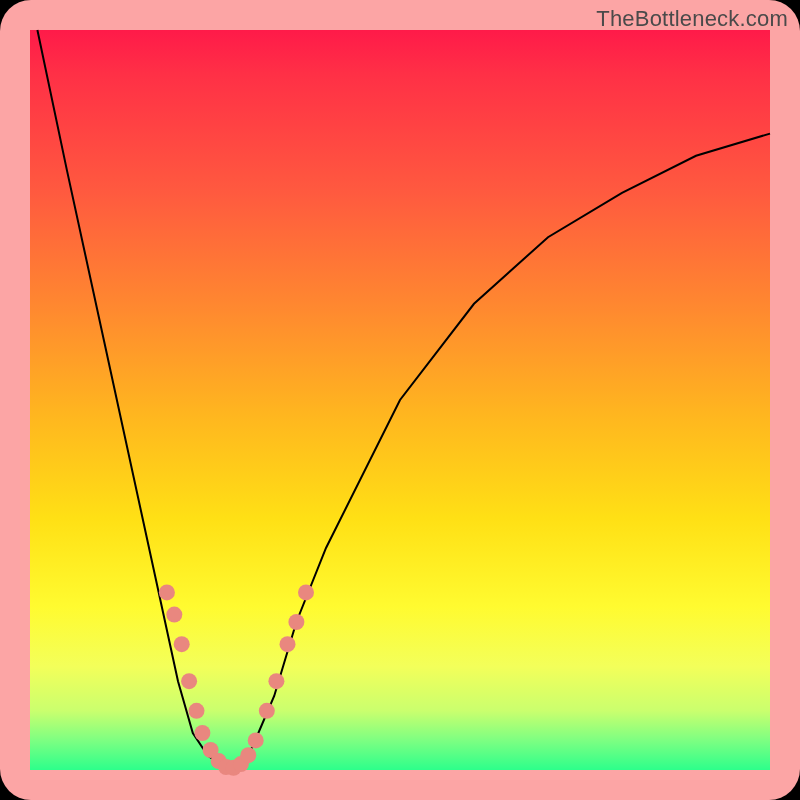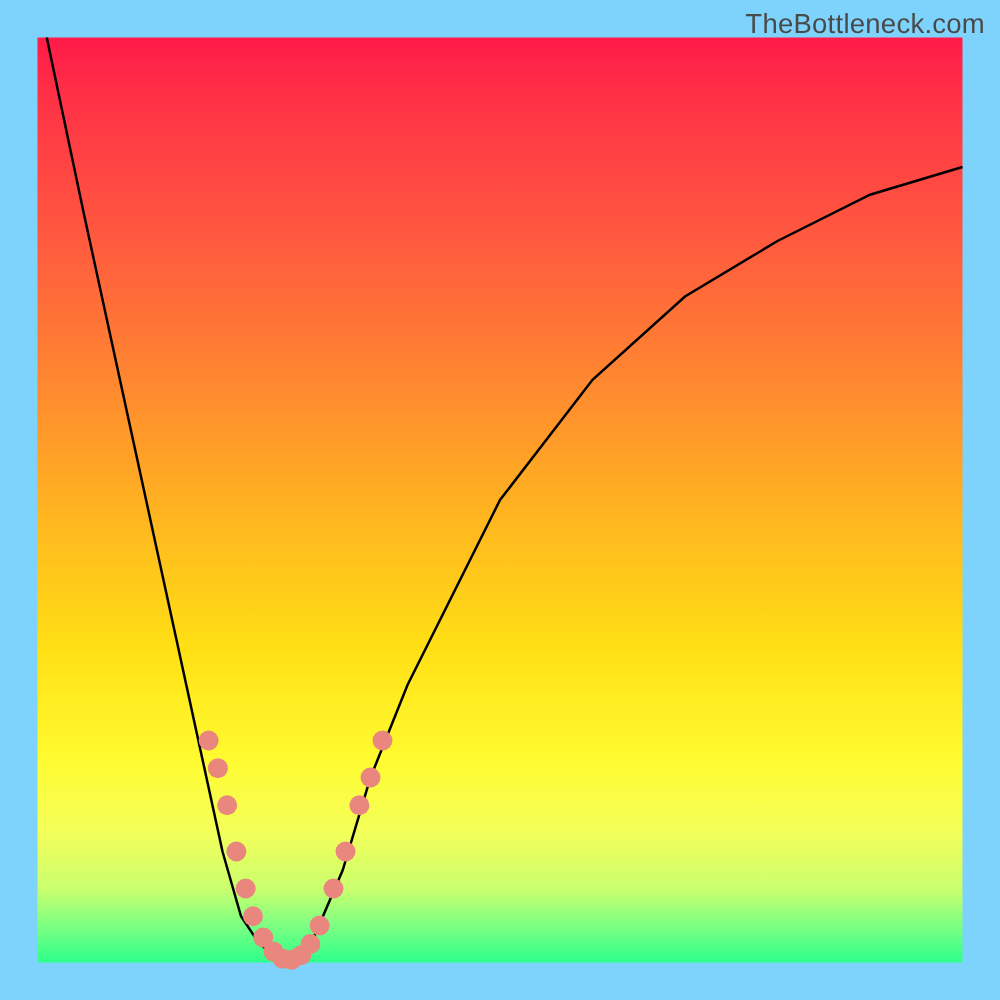--- a/index.html
+++ b/index.html
@@ -8,21 +8,22 @@
     width: 800px;
     height: 800px;
     overflow: hidden;
     background: #000;
     font-family: Arial, Helvetica, sans-serif;
   }
   .frame {
     position: absolute;
     left: 0; top: 0;
     width: 800px; height: 800px;
-    background: #7dd3fc;
+    background: #fca5a5;
+    border-radius: 31px;
   }
   .plot {
     position: absolute;
     left: 30px;
     top: 30px;
     width: 740px;
     height: 740px;
     
     background: linear-gradient(to bottom,
       #ff1a49 0%,

